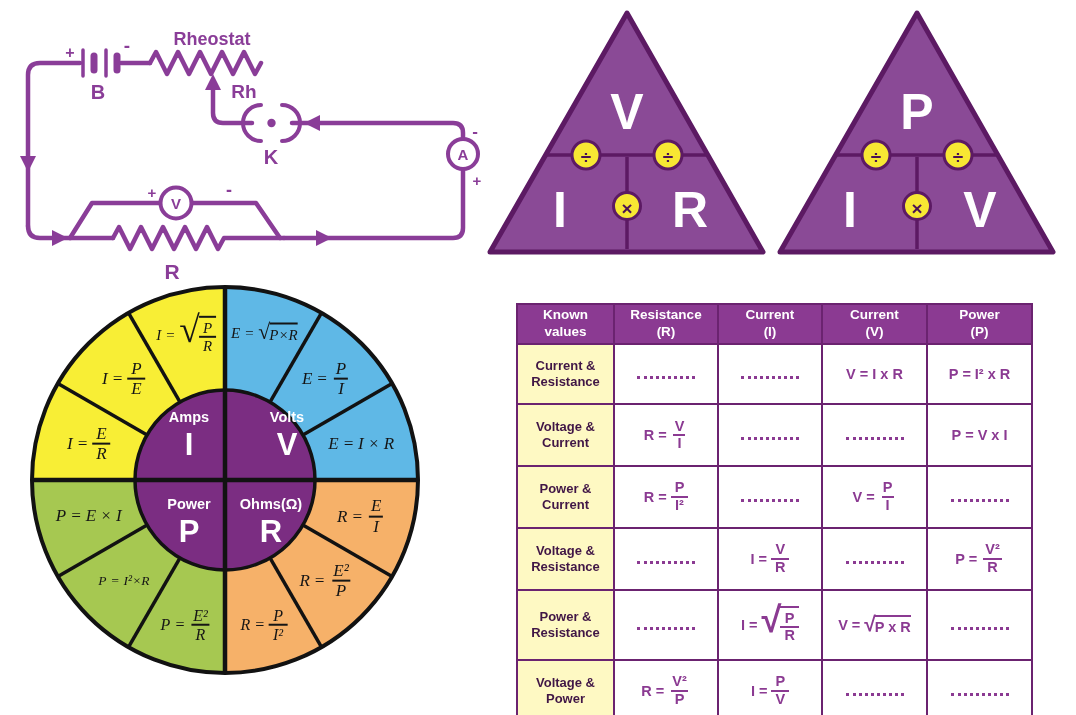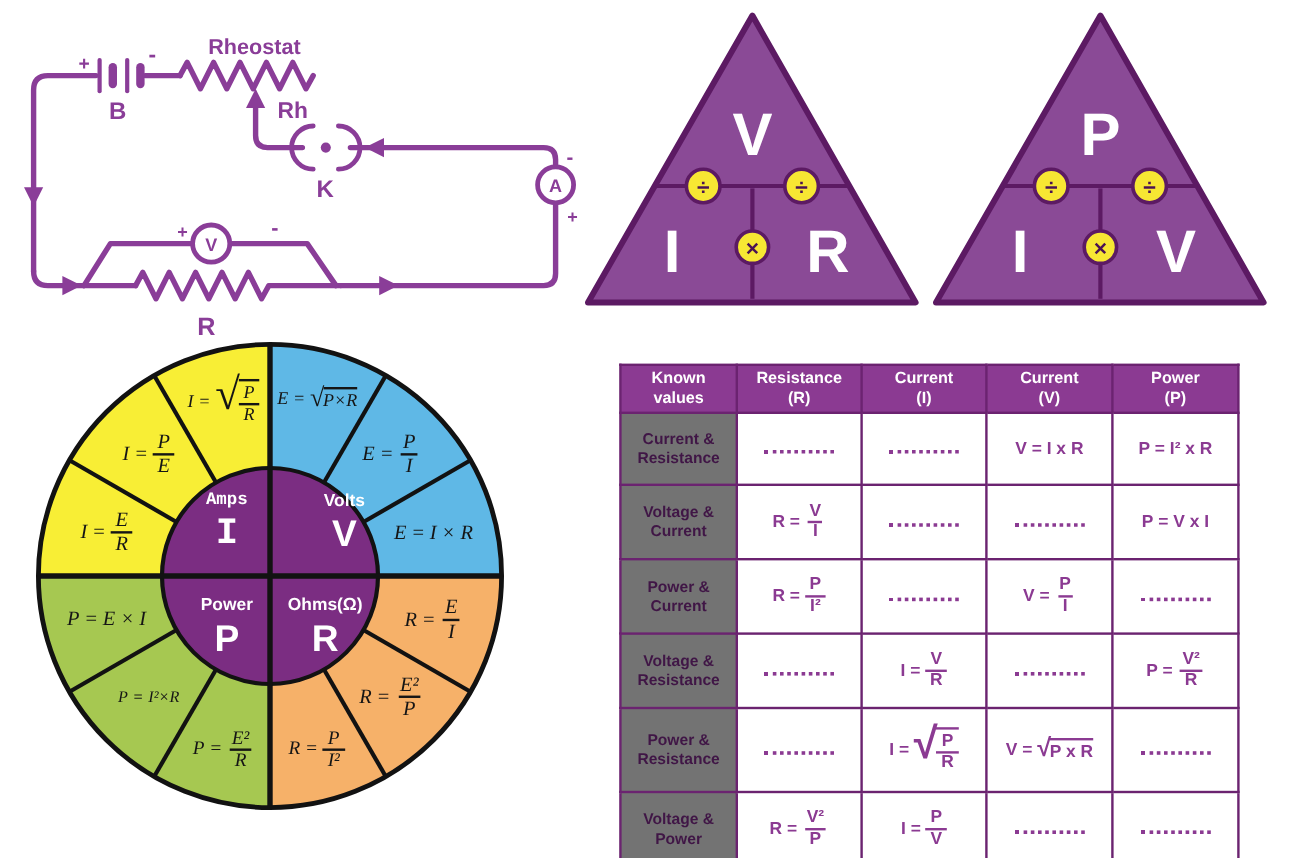--- a/index.html
+++ b/index.html
@@ -25,21 +25,21 @@
   .sqrt{display:inline-flex;align-items:flex-start}
   .sqrt .rad{font-style:normal;line-height:.85;font-size:1.45em;margin-right:-1px;font-weight:bold}
   .sqrt .sq-body{border-top:2px solid currentColor;padding-top:2px}
   .sqrt.tall .rad{font-size:2.5em;line-height:.75}
   .wheel-formula .rad{font-weight:500}
   #formula-table{position:absolute;left:516px;top:303px;width:515px;height:420px;
        border-collapse:collapse;table-layout:fixed}
   #formula-table th,#formula-table td{border:2.5px solid #6b2370;padding:0;
        text-align:center;vertical-align:middle}
   #formula-table thead th{background:#8b3a92;color:#fff;font-size:13.5px;line-height:1.25;font-weight:bold}
-  #formula-table tbody th{background:#737373;color:#401646;font-size:13px;font-weight:bold;line-height:1.25}
+  #formula-table tbody th{background:#fef9c3;color:#401646;font-size:13px;font-weight:bold;line-height:1.25}
   #formula-table td{background:#fff;color:#8b3a92;font-weight:bold;font-size:14.5px}
   #formula-table .frac .den{border-top-width:2.5px}
   #formula-table .dots{display:inline-block;width:58px;height:0;border-top:3.5px dotted #8b3a92}
   #formula-table .sqrt .sq-body{border-top-width:2.5px}
 </style>
 </head>
 <body>
 
 <svg id="diagram-svg" width="1076" height="715" viewBox="0 0 1076 715">
 
@@ -222,21 +222,21 @@
         <span class="f-lhs">I</span>
         <span class="f-eq">=</span>
         <span class="sqrt tall">
           <span class="rad">√</span>
           <span class="sq-body"><span class="frac">
               <span class="num">P</span>
               <span class="den">R</span>
             </span></span>
         </span>
       </span></div>
-    <div class="center-label" style="left: 189px; top: 435px; font-family: Liberation Mono, monospace;">
+    <div class="center-label" style="left: 189px; top: 435px;">
       <span class="word">Amps</span>
       <span class="letter">I</span>
     </div>
     <div class="center-label" style="left: 287px; top: 435px;">
       <span class="word">Volts</span>
       <span class="letter">V</span>
     </div>
     <div class="center-label" style="left: 189px; top: 522px;">
       <span class="word">Power</span>
       <span class="letter">P</span>

